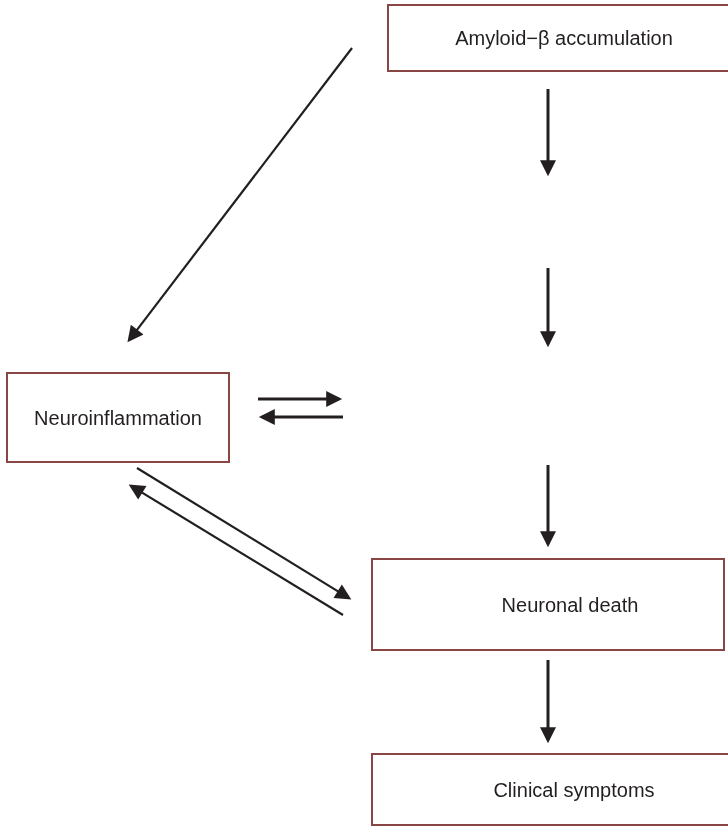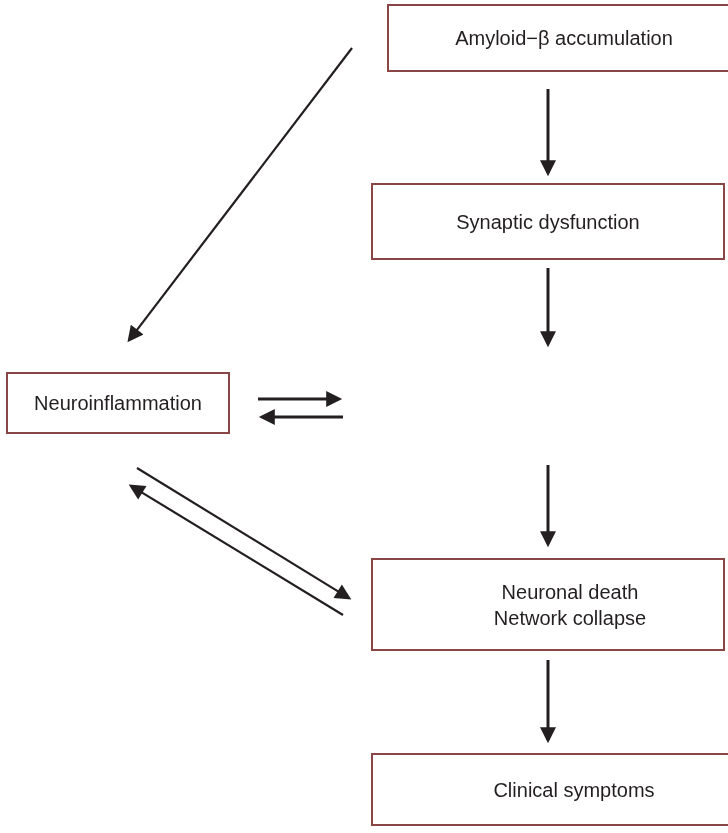--- a/index.html
+++ b/index.html
@@ -38,21 +38,21 @@
     text-align: center;
     color: var(--text);
     font-size: 20px;
     line-height: 26px;
   }
   .box-amyloid   { left: 371px; top:   4px; width: 354px; height: 68px; margin-left: 16px; }
   .box-synaptic  { left: 371px; top: 183px; width: 354px; height: 77px; }
   .box-tau       { left: 371px; top: 361px; width: 354px; height: 95px; }
   .box-neuronal  { left: 371px; top: 558px; width: 354px; height: 93px; padding-left: 44px; }
   .box-clinical  { left: 371px; top: 753px; width: 406px; height: 73px; }
-  .box-neuroinflammation { left: 6px; top: 372px; width: 224px; height: 62px; align-items: center; }
+  .box-neuroinflammation { left: 6px; top: 372px; width: 224px; height: 91px; align-items: center; }
 </style>
 </head>
 <body>
 
 <div id="figure">
 
   <svg id="arrow-layer" viewBox="0 0 728 833" xmlns="http://www.w3.org/2000/svg">
     <defs>
       <marker id="arrowhead" viewBox="0 0 10 10" refX="8" refY="5" markerWidth="20" markerHeight="16" markerUnits="userSpaceOnUse" orient="auto">
         <path d="M 0 0 L 10 5 L 0 10 z"></path>
@@ -70,28 +70,24 @@
     <line class="thick" x1="343" y1="417" x2="262" y2="417" marker-end="url(#arrowhead)"></line>
 
     <line class="thin" x1="137" y1="468" x2="348.6" y2="597.9" marker-end="url(#arrowhead)"></line>
     <line class="thin" x1="343" y1="615" x2="131.4" y2="486.1" marker-end="url(#arrowhead)"></line>
   </svg>
 
   <div class="box box-amyloid">
     <span>Amyloid−β accumulation</span>
   </div>
 
-  <div class="box box-synaptic">
-    <span>Synaptic dysfunction</span>
-  </div>
 
 
   <div class="box box-neuronal">
     <span>Neuronal death</span>
-    <span>Network collapse</span>
   </div>
 
   <div class="box box-clinical">
     <span>Clinical symptoms</span>
   </div>
 
   <div class="box box-neuroinflammation">
     <span>Neuroinflammation</span>
   </div>
 

